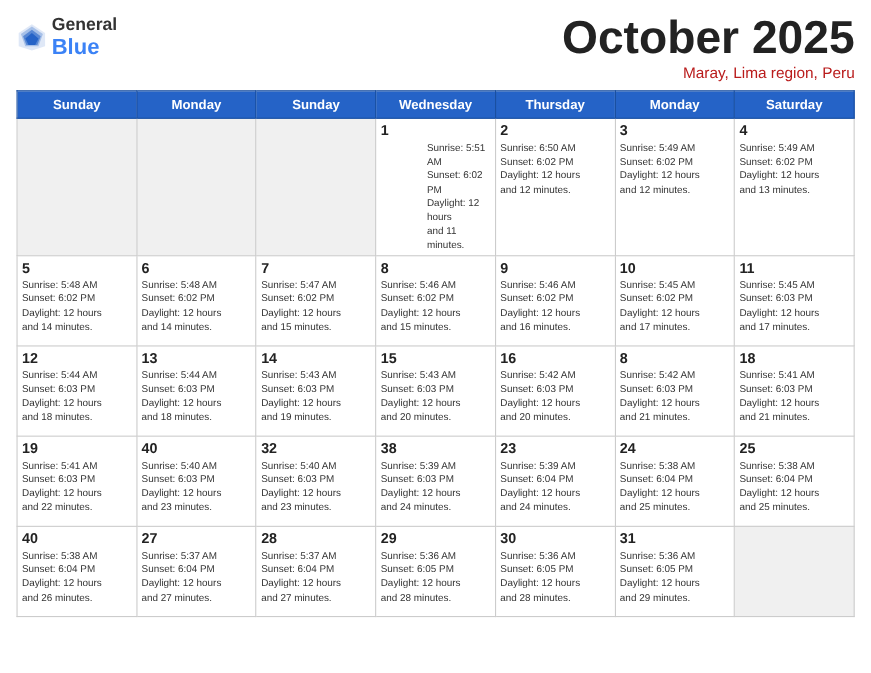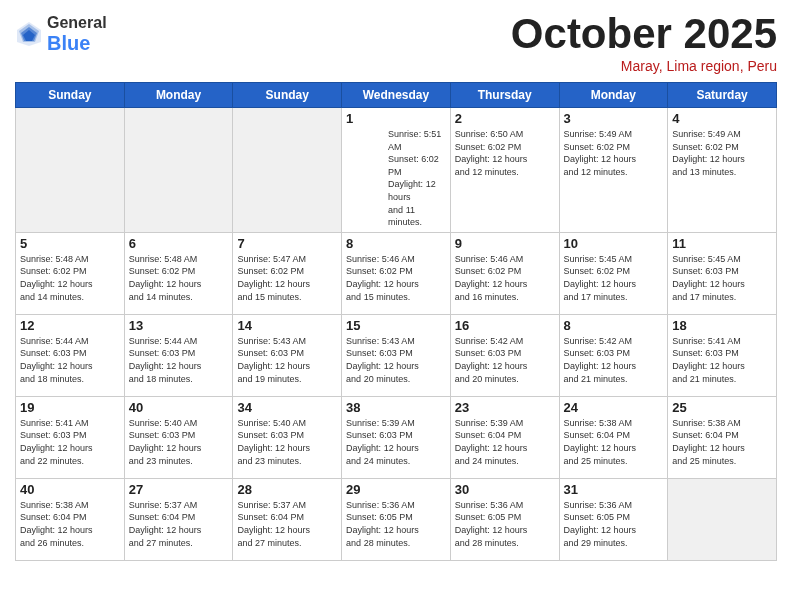--- a/index.html
+++ b/index.html
@@ -277,21 +277,21 @@
 and 22 minutes.</div>
           </td>
           <td>
             <span class="day-num">40</span>
             <div class="day-info" style="white-space: pre-line;">Sunrise: 5:40 AM
 Sunset: 6:03 PM
 Daylight: 12 hours
 and 23 minutes.</div>
           </td>
           <td>
-            <span class="day-num">34</span>
+            <span class="day-num">32</span>
             <div class="day-info" style="white-space: pre-line;">Sunrise: 5:40 AM
 Sunset: 6:03 PM
 Daylight: 12 hours
 and 23 minutes.</div>
           </td>
           <td>
             <span class="day-num">38</span>
             <div class="day-info" style="white-space: pre-line;">Sunrise: 5:39 AM
 Sunset: 6:03 PM
 Daylight: 12 hours

